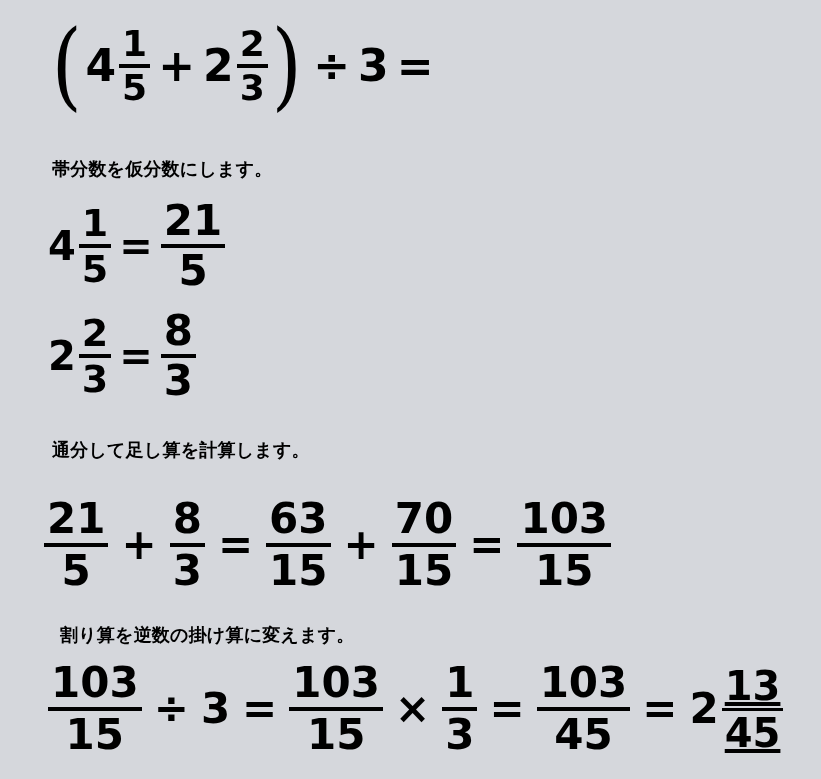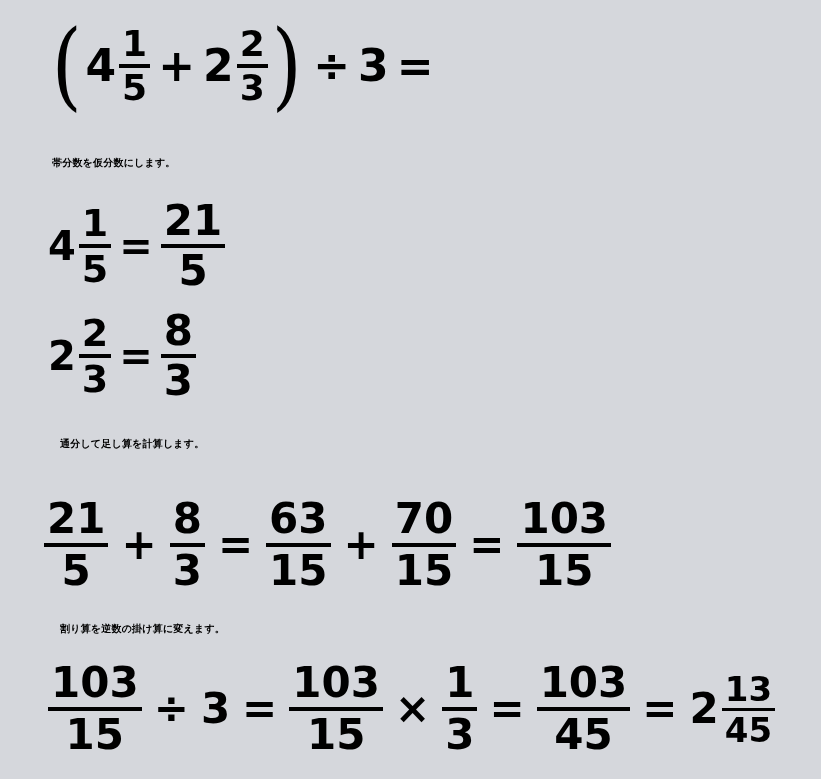--- a/index.html
+++ b/index.html
@@ -68,21 +68,21 @@
   .paren {
     display: inline-block;
     font-weight: normal;
     font-family: "DejaVu Serif", serif;
     transform: scaleX(0.8);
   }
 
   
   .caption {
     font-family: "Liberation Sans", sans-serif;
-    font-size: 10px;
+    font-size: 18px;
     font-weight: bold;
     color: #000;
     letter-spacing: 0.2px;
     line-height: 1.45;
   }
 
   
   .block { position: absolute; }
 
   
@@ -101,38 +101,38 @@
   #line2 .frac .bar { height: 4px; margin: 2px 0; }
   #line2 .frac.big { font-size: 42px; }
 
   
   #line3 { top: 310px; left: 48px; font-size: 40px; }
   #line3 .frac { font-size: 38px; }
   #line3 .frac .bar { height: 4px; margin: 2px 0; }
   #line3 .frac.big { font-size: 42px; }
 
   
-  #cap2 { top: 437px; left: 60px; }
+  #cap2 { top: 437px; left: 52px; }
 
   
   #line4 { top: 498px; left: 44px; font-size: 42px; }
   #line4 .frac { font-size: 42px; }
   #line4 .frac .bar { height: 4px; margin: 3px 0; }
   #line4 .op { margin: 0 13px; }
 
   
   #cap3 { top: 622px; left: 60px; }
 
   
   #line5 { top: 662px; left: 48px; font-size: 42px; }
   #line5 .frac { font-size: 42px; }
   #line5 .frac .bar { height: 4px; margin: 3px 0; }
   #line5 .op { margin: 0 12px; }
   #line5 .mixed .whole { font-size: 42px; }
-  #line5 .mixed .frac { font-size: 34px; }
+  #line5 .mixed .frac { font-size: 40px; text-decoration: underline; }
   #line5 .mixed .frac .bar { height: 3px; margin: 2px 0; }
 </style>
 </head>
 <body>
 
 <div class="page">
 
   <div class="block mathline" id="line1">
     <span class="paren">(</span>
 

